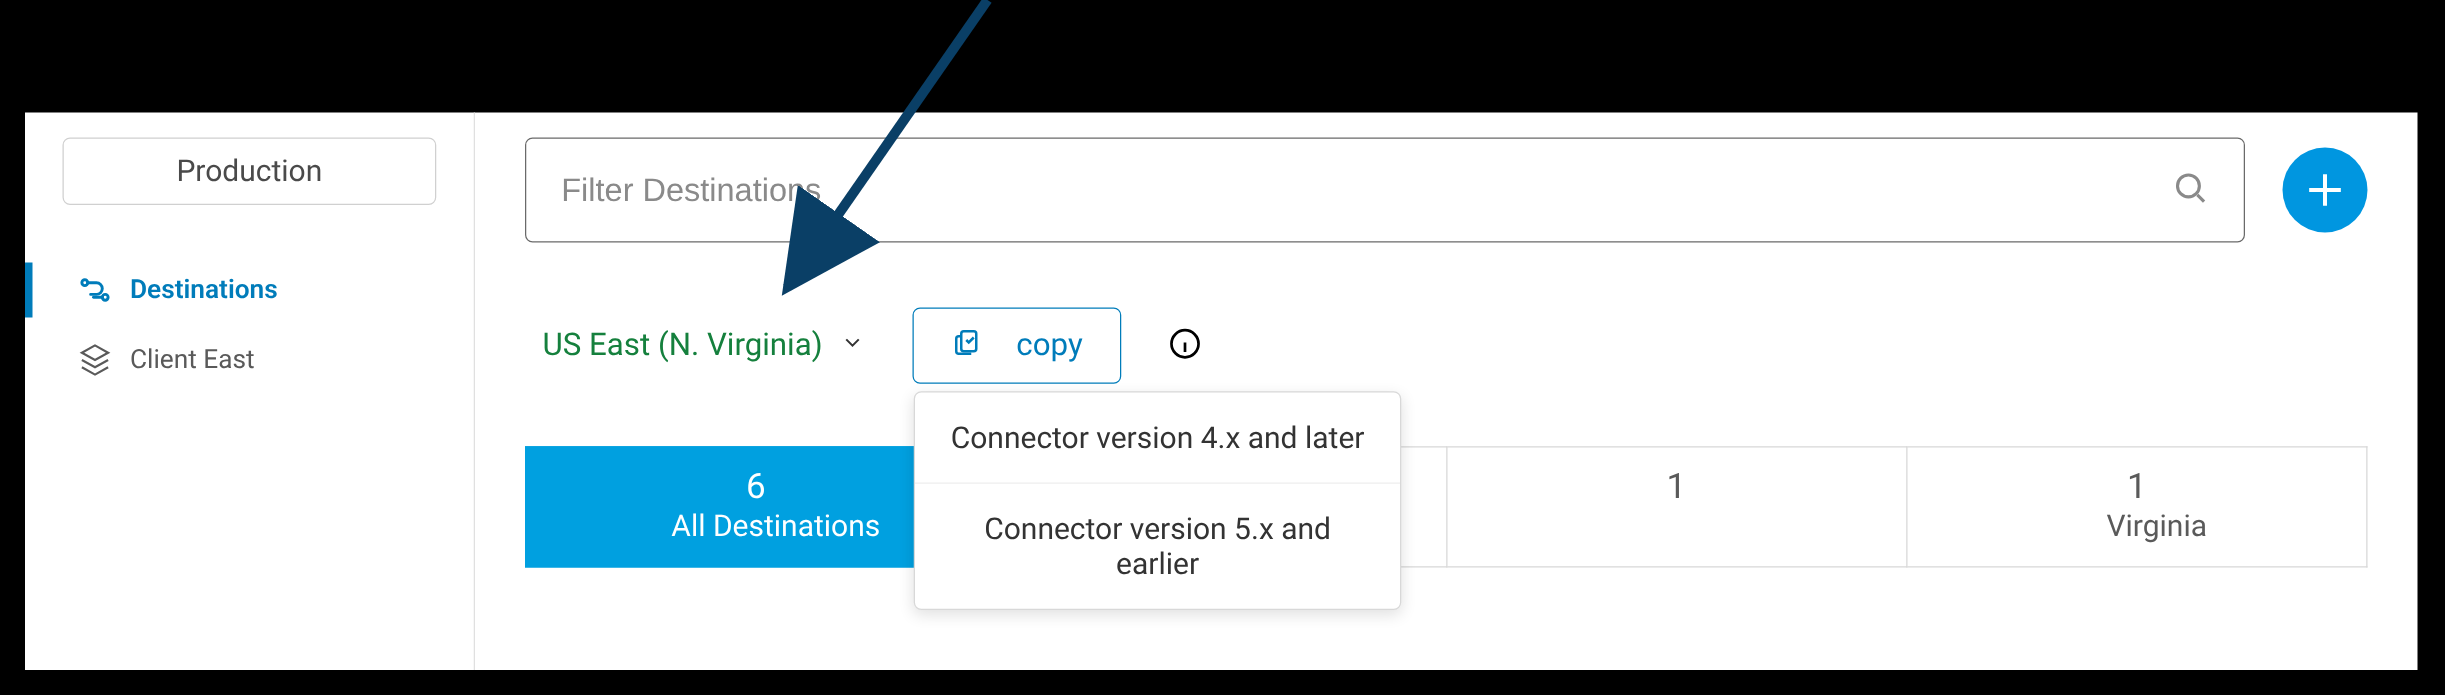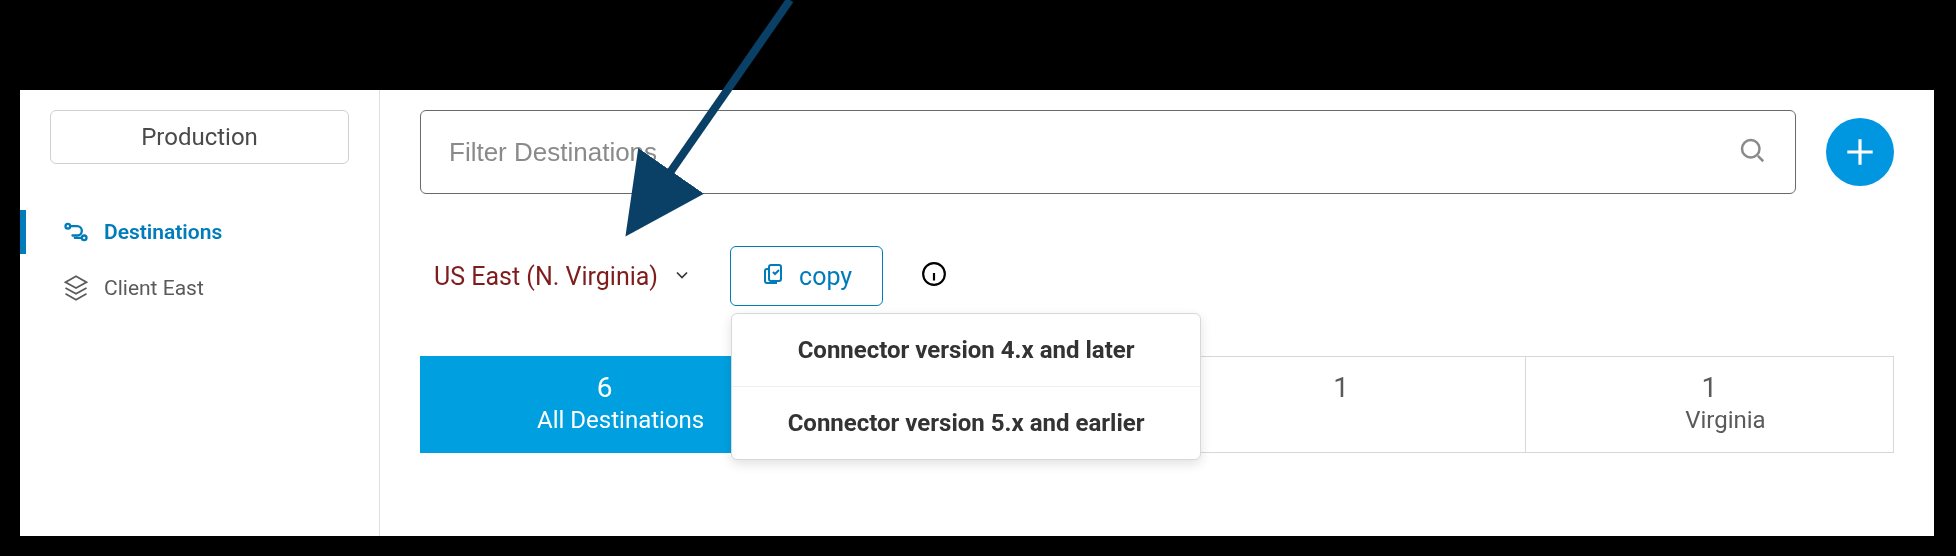--- a/index.html
+++ b/index.html
@@ -111,51 +111,50 @@
       align-items: center;
       gap: 38px;
       margin-top: 52px;
       margin-left: 14px;
     }
     .region-selector {
       display: flex;
       align-items: center;
       gap: 14px;
       font-size: 25px;
-      color: #7f1d1d;
+      color: #15803d;
       cursor: pointer;
     }
     .copy-button {
       border: 1.5px solid #007cba;
       border-radius: 6px;
       padding: 14px 30px;
       display: flex;
       align-items: center;
-      gap: 14px;
+      gap: 28px;
       color: #007cba;
       font-size: 25px;
       cursor: pointer;
       position: relative;
       text-align: center;
     }
     .info-icon {
       color: #333;
       cursor: pointer;
     }
     .dropdown {
       position: absolute;
       top: 66px;
       left: 0;
-      width: 470px;
+      width: 390px;
       background: #fff;
       border: 1px solid #d8d8d8;
       border-radius: 6px;
       box-shadow: 0 4px 12px rgba(0,0,0,0.12);
       z-index: 10;
-      font-weight: bold;
     }
     .dropdown-item {
       padding: 22px 26px;
       font-size: 24px;
       color: #333;
       cursor: pointer;
       border-bottom: 1px solid #eee;
     }
     .dropdown-item:last-child { border-bottom: none; }
     .tabs-row {

